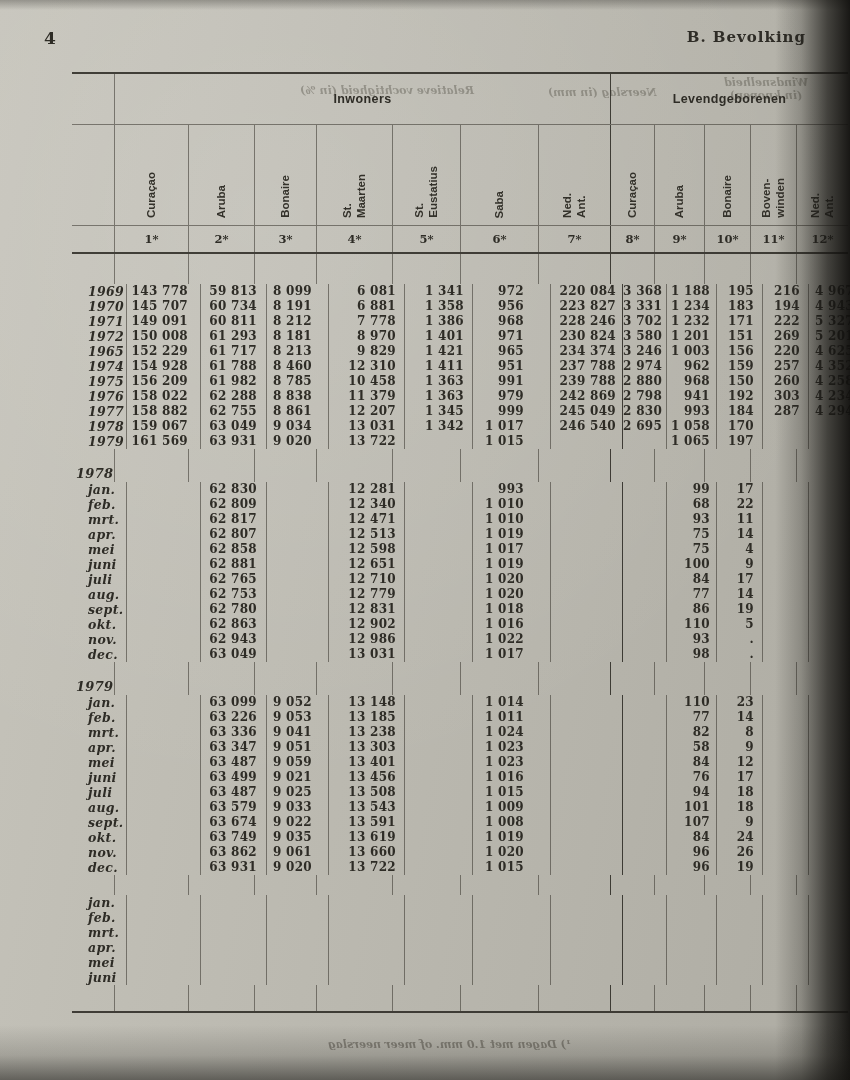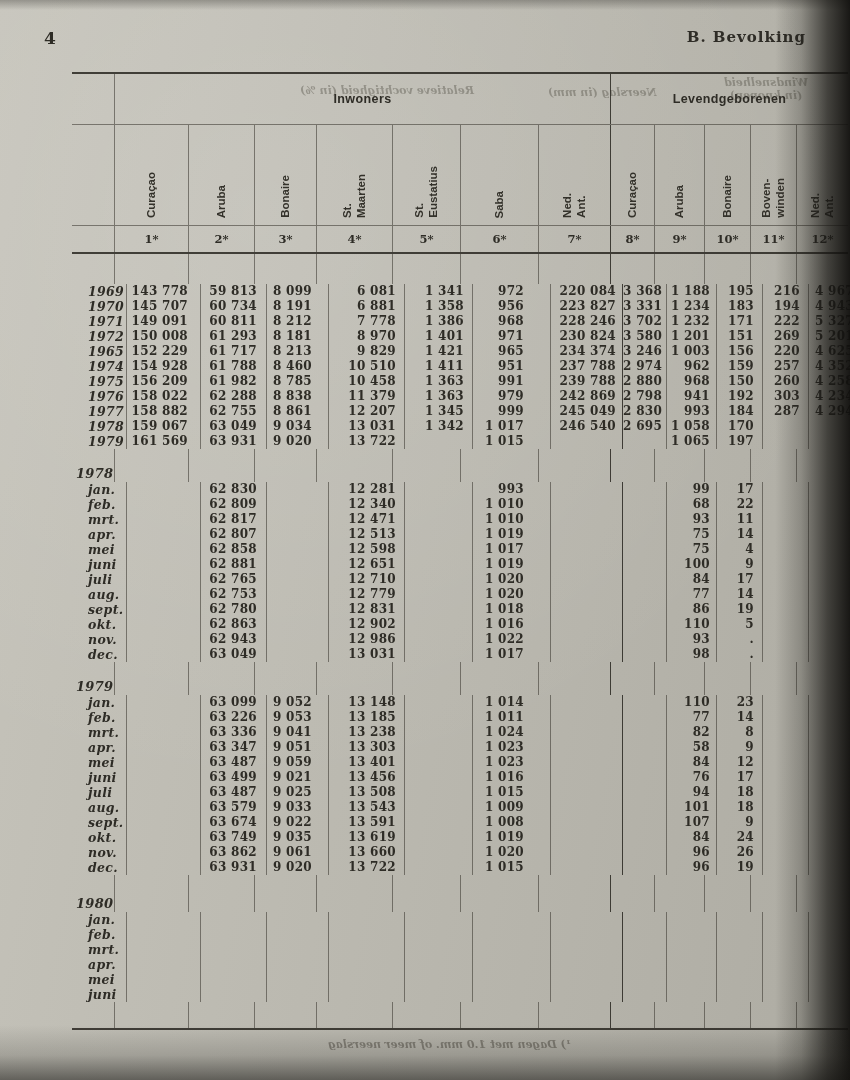--- a/index.html
+++ b/index.html
@@ -240,21 +240,21 @@
           <div class="cell c9">1 003</div>
           <div class="cell c10">156</div>
           <div class="cell c11">220</div>
           <div class="cell c12">4 625</div>
         </div>
         <div class="row drow">
           <div class="cell label">1974</div>
           <div class="cell c1">154 928</div>
           <div class="cell c2">61 788</div>
           <div class="cell c3">8 460</div>
-          <div class="cell c4">10 510</div>
+          <div class="cell c4">12 310</div>
           <div class="cell c5">1 411</div>
           <div class="cell c6">951</div>
           <div class="cell c7">237 788</div>
           <div class="cell c8">2 974</div>
           <div class="cell c9">962</div>
           <div class="cell c10">159</div>
           <div class="cell c11">257</div>
           <div class="cell c12">4 352</div>
         </div>
         <div class="row drow">
@@ -760,35 +760,20 @@
           <div class="cell c4"></div>
           <div class="cell c5"></div>
           <div class="cell c6"></div>
           <div class="cell c7"></div>
           <div class="cell c8"></div>
           <div class="cell c9"></div>
           <div class="cell c10"></div>
           <div class="cell c11"></div>
           <div class="cell c12"></div>
         </div>
-        <div class="row trow">
-          <div class="cell label">1980</div>
-          <div class="cell c1"></div>
-          <div class="cell c2"></div>
-          <div class="cell c3"></div>
-          <div class="cell c4"></div>
-          <div class="cell c5"></div>
-          <div class="cell c6"></div>
-          <div class="cell c7"></div>
-          <div class="cell c8"></div>
-          <div class="cell c9"></div>
-          <div class="cell c10"></div>
-          <div class="cell c11"></div>
-          <div class="cell c12"></div>
-        </div>
         <div class="row drow">
           <div class="cell label">jan.</div>
           <div class="cell c1"></div>
           <div class="cell c2"></div>
           <div class="cell c3"></div>
           <div class="cell c4"></div>
           <div class="cell c5"></div>
           <div class="cell c6"></div>
           <div class="cell c7"></div>
           <div class="cell c8"></div>

